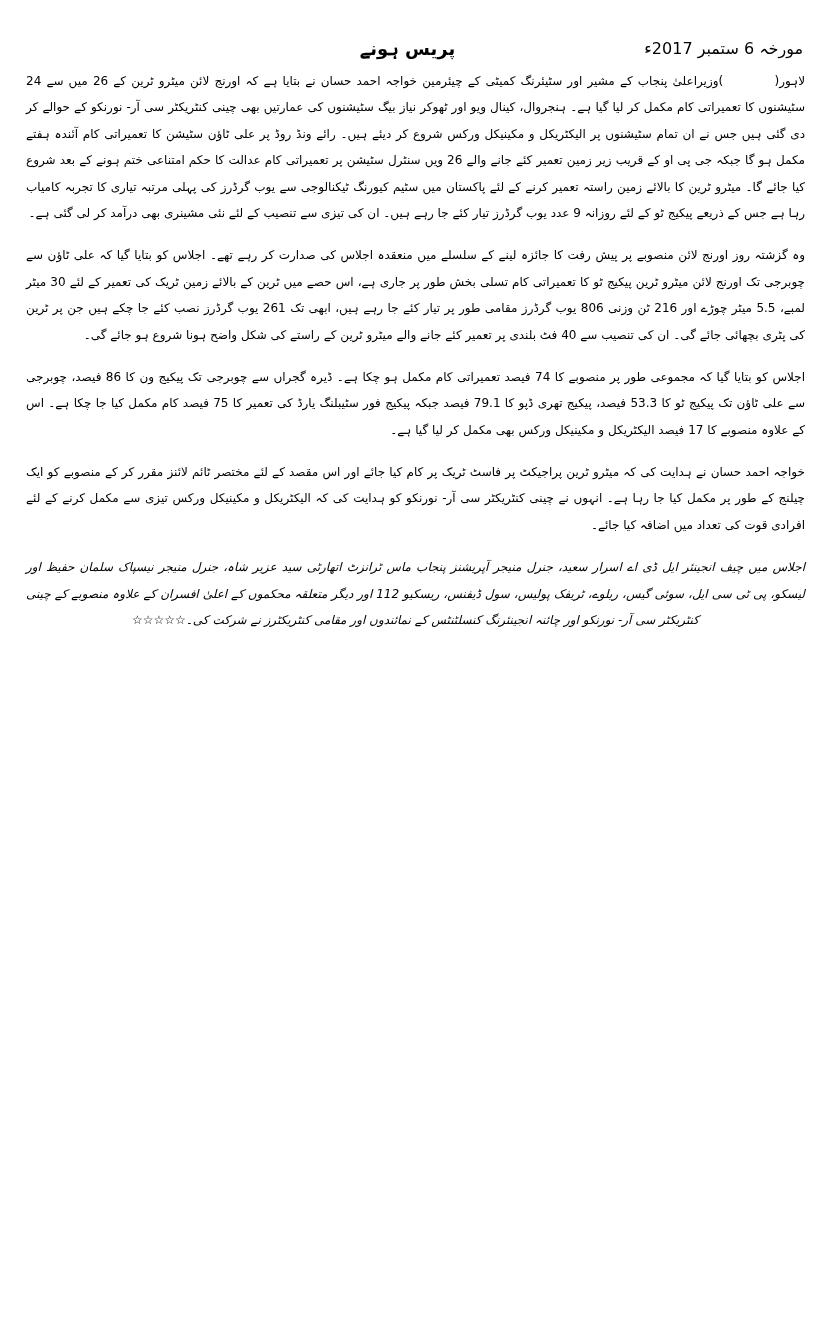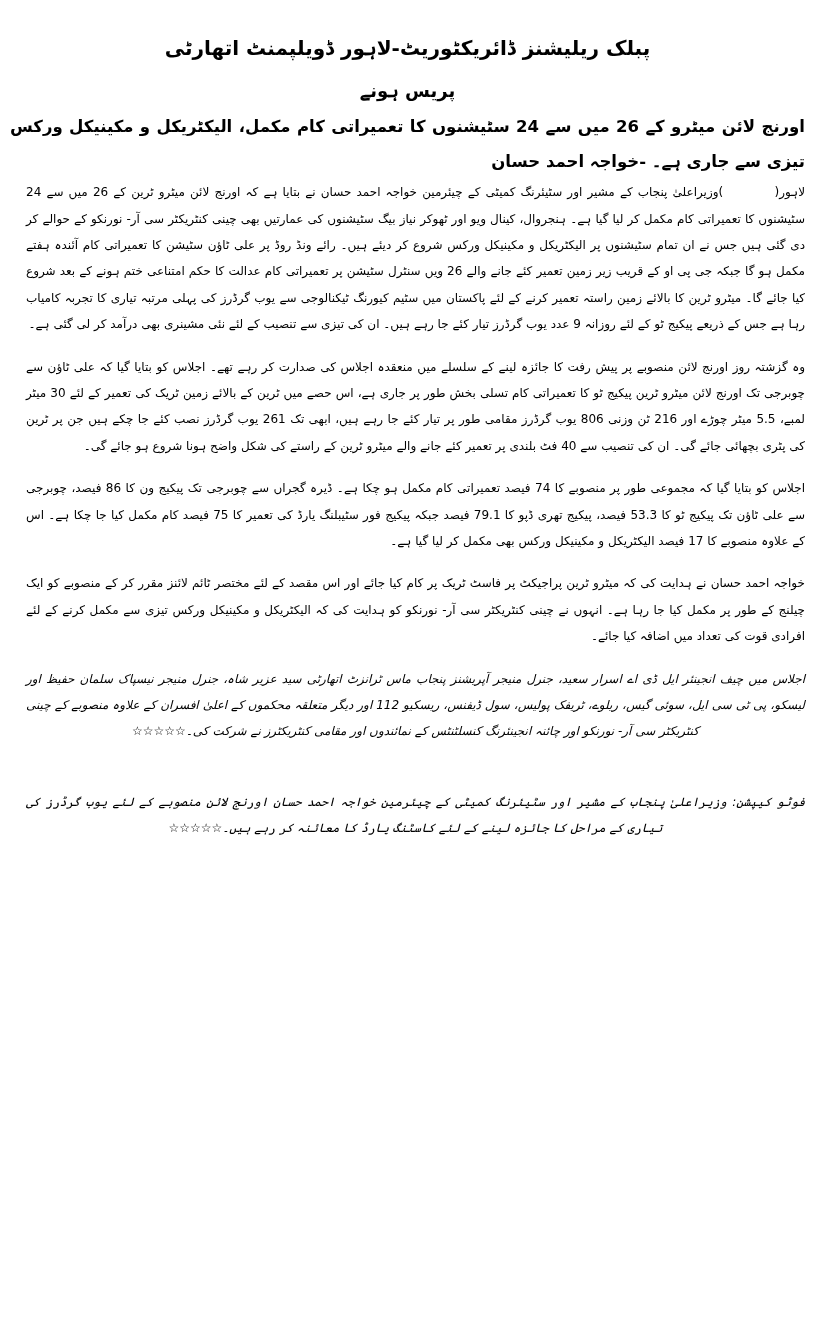--- a/index.html
+++ b/index.html
@@ -69,34 +69,32 @@
   }
   p.photo-caption {
     margin-top: 44px;
   }
 </style>
 </head>
 <body>
 
 <div class="page">
 
-  <div class="doc-title">پبلک ریلیشنز ڈائریکٹوریٹ-لاہور ڈویلپمنٹ اتھارٹی</div>
 
   <div class="date-row">
+    <span class="date-text">مورخہ 6 ستمبر 2017ء</span>
     <span class="press-release-label">پریس ہونے</span>
   </div>
 
-  <p class="headline">اورنج لائن میٹرو کے 26 میں سے 24 سٹیشنوں کا تعمیراتی کام مکمل، الیکٹریکل و مکینیکل ورکس تیزی سے جاری ہے۔ -خواجہ احمد حسان</p>
 
 
   <p class="body-para">لاہور(&nbsp;&nbsp;&nbsp;&nbsp;&nbsp;&nbsp;&nbsp;&nbsp;&nbsp;&nbsp;)وزیراعلیٰ پنجاب کے مشیر اور سٹیئرنگ کمیٹی کے چیئرمین خواجہ احمد حسان نے بتایا ہے کہ اورنج لائن میٹرو ٹرین کے 26 میں سے 24 سٹیشنوں کا تعمیراتی کام مکمل کر لیا گیا ہے۔ ہنجروال، کینال ویو اور ٹھوکر نیاز بیگ سٹیشنوں کی عمارتیں بھی چینی کنٹریکٹر سی آر- نورنکو کے حوالے کر دی گئی ہیں جس نے ان تمام سٹیشنوں پر الیکٹریکل و مکینیکل ورکس شروع کر دیئے ہیں۔ رائے ونڈ روڈ پر علی ٹاؤن سٹیشن کا تعمیراتی کام آئندہ ہفتے مکمل ہو گا جبکہ جی پی او کے قریب زیر زمین تعمیر کئے جانے والے 26 ویں سنٹرل سٹیشن پر تعمیراتی کام عدالت کا حکم امتناعی ختم ہونے کے بعد شروع کیا جائے گا۔ میٹرو ٹرین کا بالائے زمین راستہ تعمیر کرنے کے لئے پاکستان میں سٹیم کیورنگ ٹیکنالوجی سے یوب گرڈرز کی پہلی مرتبہ تیاری کا تجربہ کامیاب رہا ہے جس کے ذریعے پیکیج ٹو کے لئے روزانہ 9 عدد یوب گرڈرز تیار کئے جا رہے ہیں۔ ان کی تیزی سے تنصیب کے لئے نئی مشینری بھی درآمد کر لی گئی ہے۔</p>
 
   <p class="body-para">وہ گزشتہ روز اورنج لائن منصوبے پر پیش رفت کا جائزہ لینے کے سلسلے میں منعقدہ اجلاس کی صدارت کر رہے تھے۔ اجلاس کو بتایا گیا کہ علی ٹاؤن سے چوبرجی تک اورنج لائن میٹرو ٹرین پیکیج ٹو کا تعمیراتی کام تسلی بخش طور پر جاری ہے، اس حصے میں ٹرین کے بالائے زمین ٹریک کی تعمیر کے لئے 30 میٹر لمبے، 5.5 میٹر چوڑے اور 216 ٹن وزنی 806 یوب گرڈرز مقامی طور پر تیار کئے جا رہے ہیں، ابھی تک 261 یوب گرڈرز نصب کئے جا چکے ہیں جن پر ٹرین کی پٹری بچھائی جائے گی۔ ان کی تنصیب سے 40 فٹ بلندی پر تعمیر کئے جانے والے میٹرو ٹرین کے راستے کی شکل واضح ہونا شروع ہو جائے گی۔</p>
 
   <p class="body-para">اجلاس کو بتایا گیا کہ مجموعی طور پر منصوبے کا 74 فیصد تعمیراتی کام مکمل ہو چکا ہے۔ ڈیرہ گجراں سے چوبرجی تک پیکیج ون کا 86 فیصد، چوبرجی سے علی ٹاؤن تک پیکیج ٹو کا 53.3 فیصد، پیکیج تھری ڈپو کا 79.1 فیصد جبکہ پیکیج فور سٹیبلنگ یارڈ کی تعمیر کا 75 فیصد کام مکمل کیا جا چکا ہے۔ اس کے علاوہ منصوبے کا 17 فیصد الیکٹریکل و مکینیکل ورکس بھی مکمل کر لیا گیا ہے۔</p>
 
   <p class="body-para">خواجہ احمد حسان نے ہدایت کی کہ میٹرو ٹرین پراجیکٹ پر فاسٹ ٹریک پر کام کیا جائے اور اس مقصد کے لئے مختصر ٹائم لائنز مقرر کر کے منصوبے کو ایک چیلنج کے طور پر مکمل کیا جا رہا ہے۔ انہوں نے چینی کنٹریکٹر سی آر- نورنکو کو ہدایت کی کہ الیکٹریکل و مکینیکل ورکس تیزی سے مکمل کرنے کے لئے افرادی قوت کی تعداد میں اضافہ کیا جائے۔</p>
 
   <p class="body-para center-last">اجلاس میں چیف انجینئر ایل ڈی اے اسرار سعید، جنرل منیجر آپریشنز پنجاب ماس ٹرانزٹ اتھارٹی سید عزیر شاہ، جنرل منیجر نیسپاک سلمان حفیظ اور لیسکو، پی ٹی سی ایل، سوئی گیس، ریلوے، ٹریفک پولیس، سول ڈیفنس، ریسکیو 112 اور دیگر متعلقہ محکموں کے اعلیٰ افسران کے علاوہ منصوبے کے چینی کنٹریکٹر سی آر- نورنکو اور چائنہ انجینئرنگ کنسلٹنٹس کے نمائندوں اور مقامی کنٹریکٹرز نے شرکت کی۔☆☆☆☆☆</p>
 
-  <p class="body-para center-last photo-caption">فوٹو کیپشن: وزیراعلیٰ پنجاب کے مشیر اور سٹیئرنگ کمیٹی کے چیئرمین خواجہ احمد حسان اورنج لائن منصوبے کے لئے یوب گرڈرز کی تیاری کے مراحل کا جائزہ لینے کے لئے کاسٹنگ یارڈ کا معائنہ کر رہے ہیں۔☆☆☆☆☆</p>
 
 </div>
 
 </body></html>

